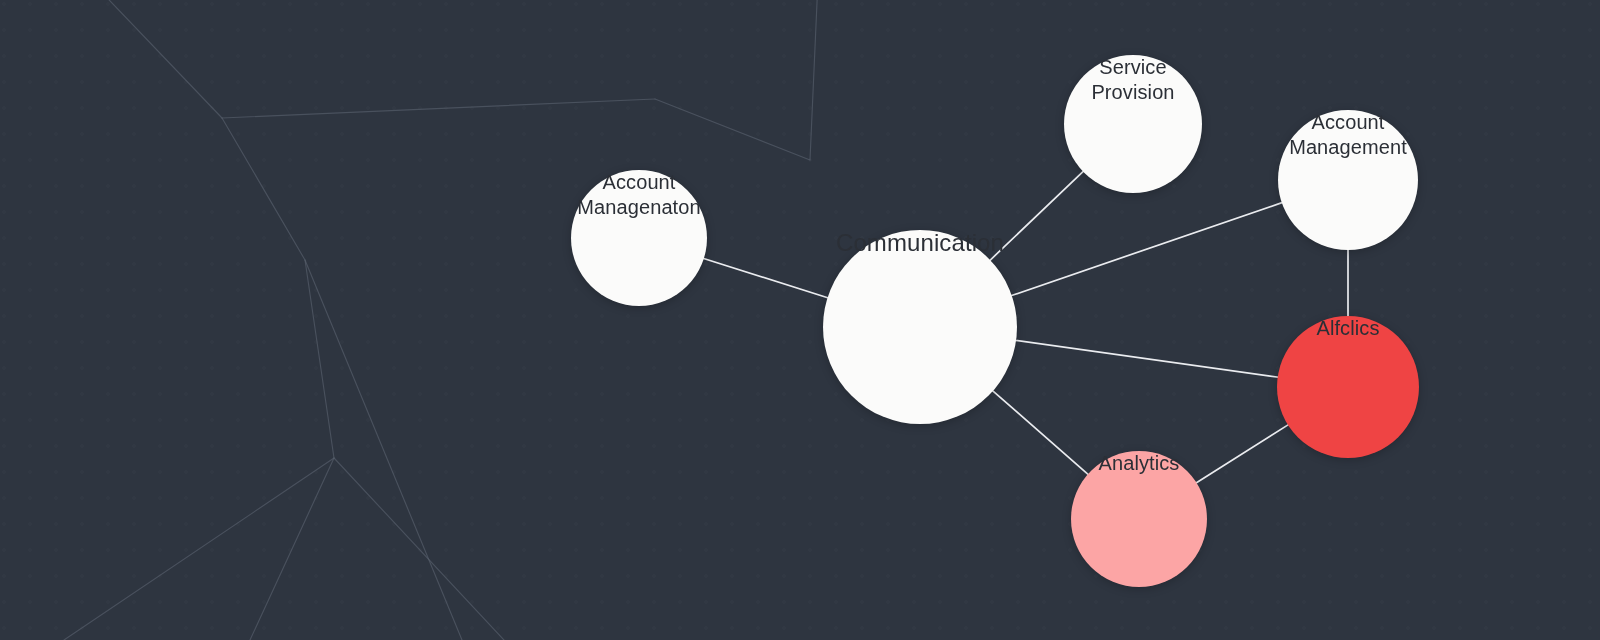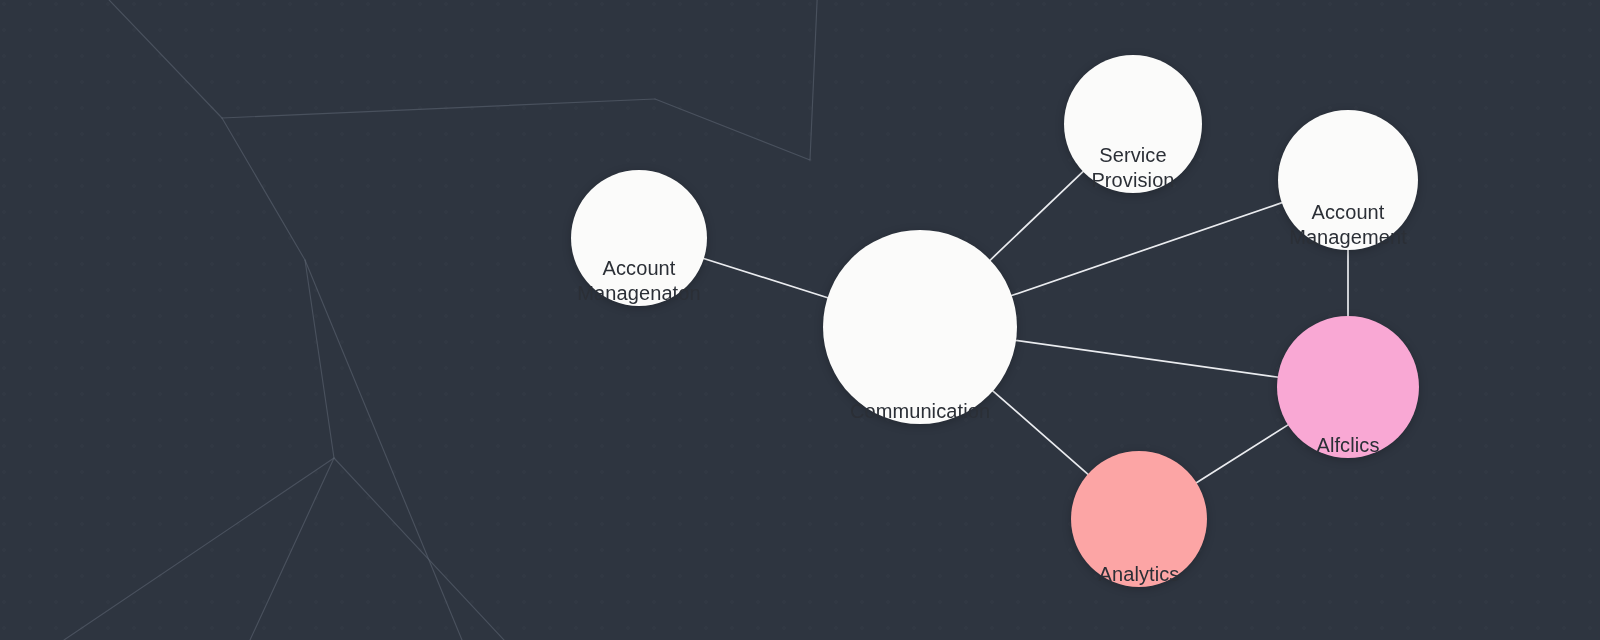--- a/index.html
+++ b/index.html
@@ -51,35 +51,35 @@
     stroke-width: 1.7;
     stroke-opacity: 0.96;
     stroke-linecap: round;
   }
   .node {
     position: absolute;
     z-index: 3;
     border-radius: 50%;
     background: #fbfbfa;
     display: flex;
-    align-items: flex-end;
+    align-items: flex-start;
     justify-content: center;
     text-align: center;
     box-shadow: 0 2px 10px rgba(0,0,0,0.22);
   }
   .node-label {
     color: #2b2f36;
     font-size: 20px;
     line-height: 25px;
     font-weight: 400;
     white-space: nowrap;
     letter-spacing: 0.1px;
     pointer-events: none;
   }
-  .node.hub .node-label { font-size: 20px; }
+  .node.hub .node-label { font-size: 24px; }
 </style>
 </head>
 <body>
 
 <div id="stage">
 
   <svg id="bg-layer" viewBox="0 0 1600 640" preserveAspectRatio="none" aria-hidden="true">
     <g id="voronoi-group">
         <polyline points="90,-20 222,118" class="voronoi-line"></polyline>
         <polyline points="222,118 305,260" class="voronoi-line"></polyline>
@@ -112,21 +112,21 @@
       </div>
       <div class="node" style="left: 1064px; top: 55px; width: 138px; height: 138px; background: rgb(251, 251, 250);">
         <span class="node-label" style="color: rgb(43, 47, 54);">Service<br>Provision</span>
       </div>
       <div class="node" style="left: 1278px; top: 110px; width: 140px; height: 140px; background: rgb(251, 251, 250);">
         <span class="node-label" style="color: rgb(43, 47, 54);">Account<br>Management</span>
       </div>
       <div class="node hub" style="left: 823px; top: 230px; width: 194px; height: 194px; background: rgb(251, 251, 250);">
         <span class="node-label" style="color: rgb(43, 47, 54);">Communication</span>
       </div>
-      <div class="node" style="left: 1277px; top: 316px; width: 142px; height: 142px; background: #f9a8d4;">
+      <div class="node" style="left: 1277px; top: 316px; width: 142px; height: 142px; background: #ef4444;">
         <span class="node-label" style="color: rgb(43, 47, 54);">Alfclics</span>
       </div>
       <div class="node" style="left: 1071px; top: 451px; width: 136px; height: 136px; background: #fca5a5;">
         <span class="node-label" style="color: rgb(43, 47, 54);">Analytics</span>
       </div>
     </div>
 
 </div>
 
 </body></html>

